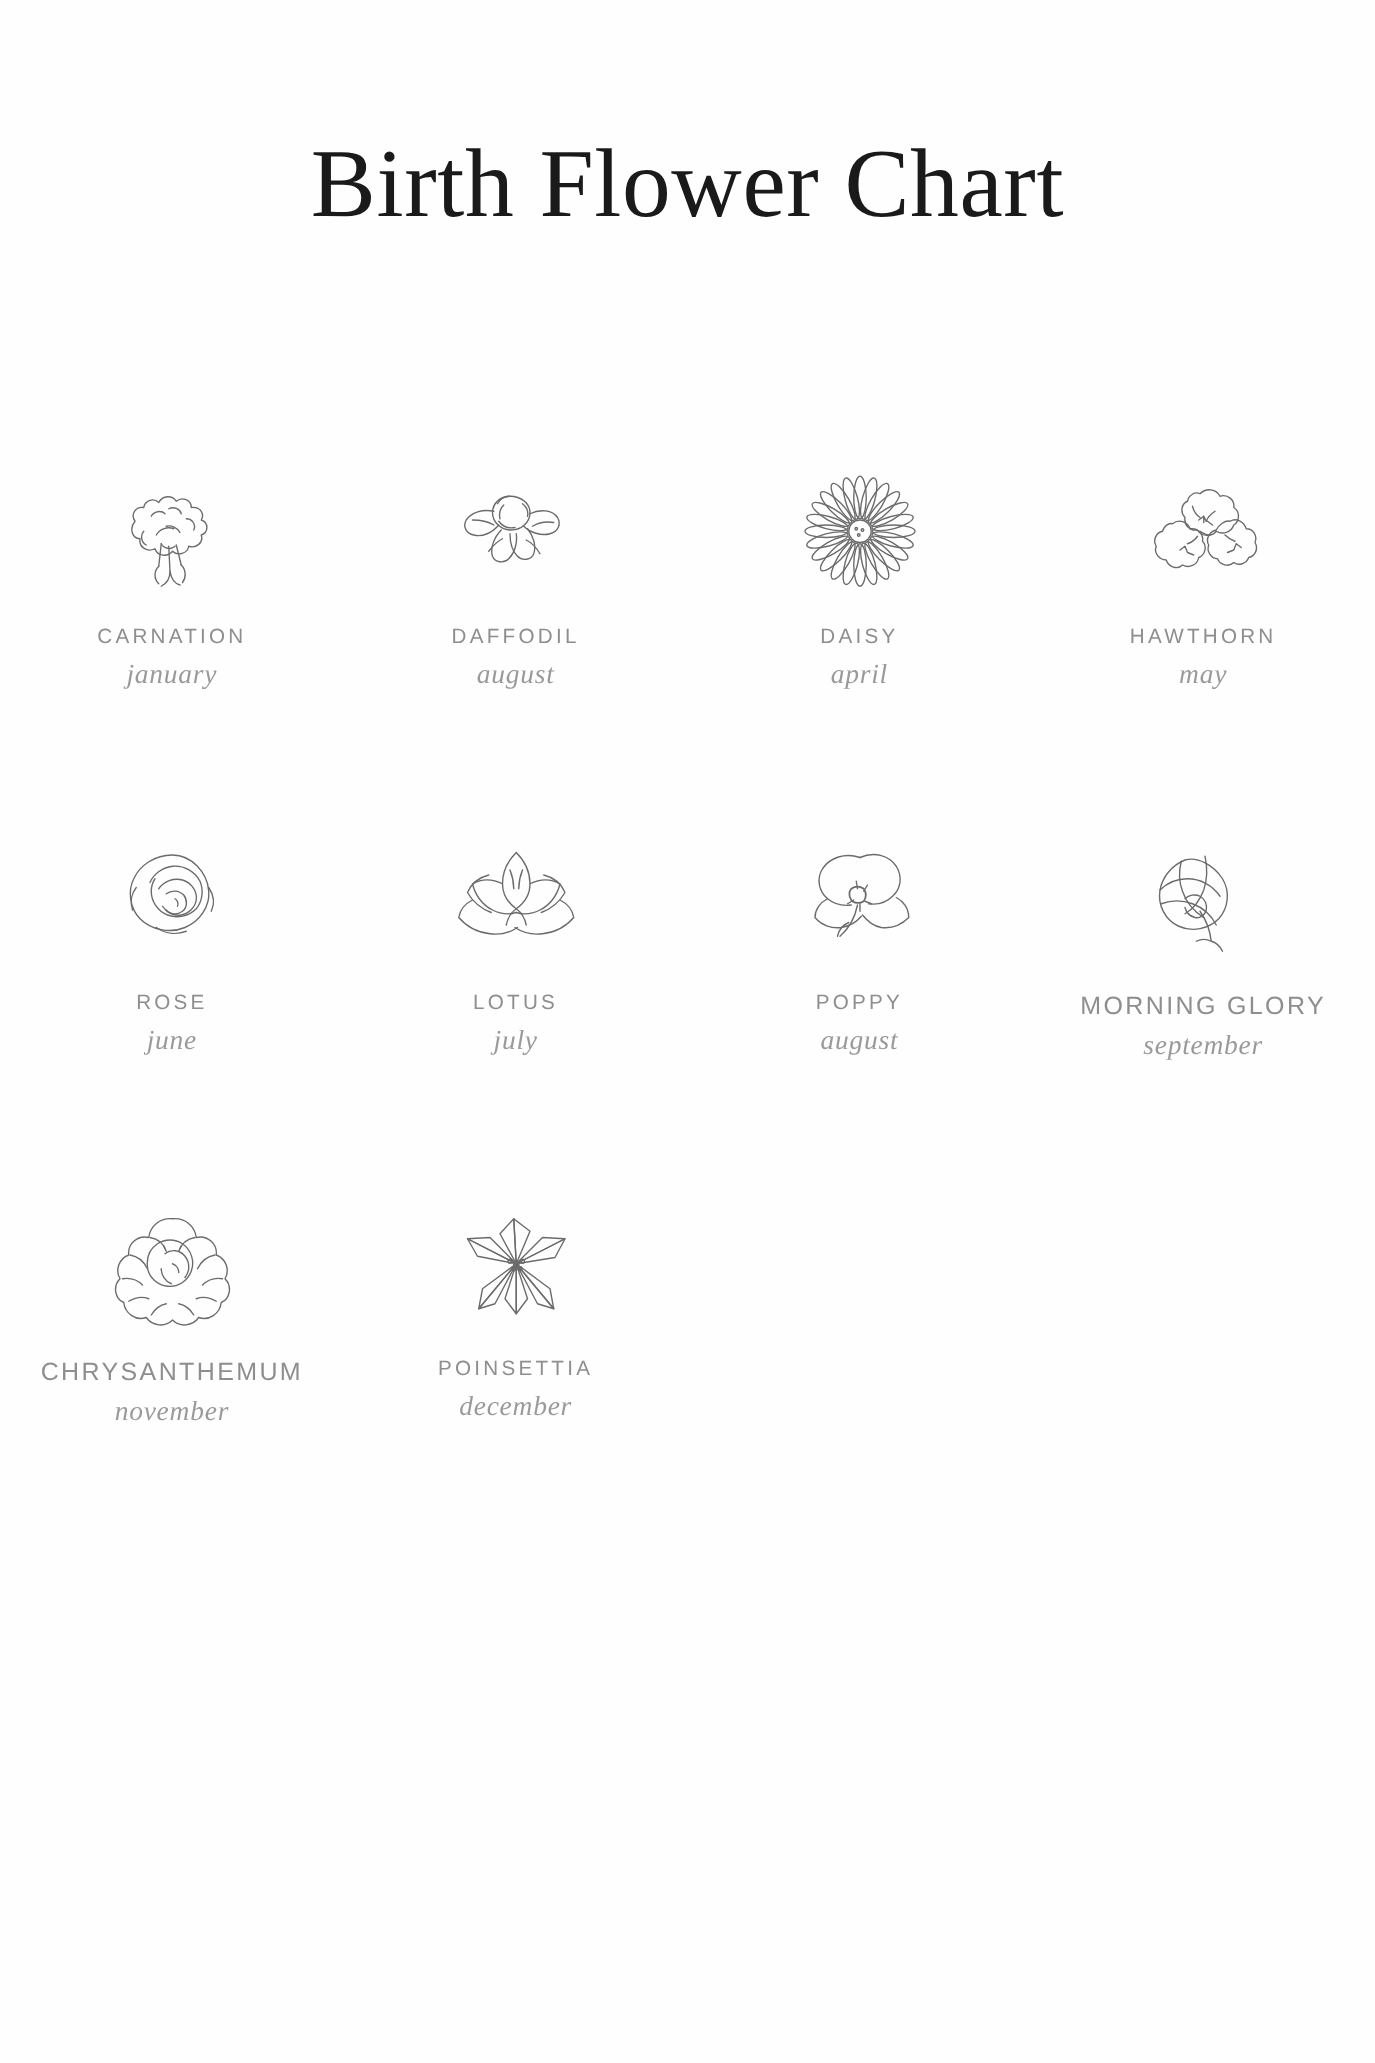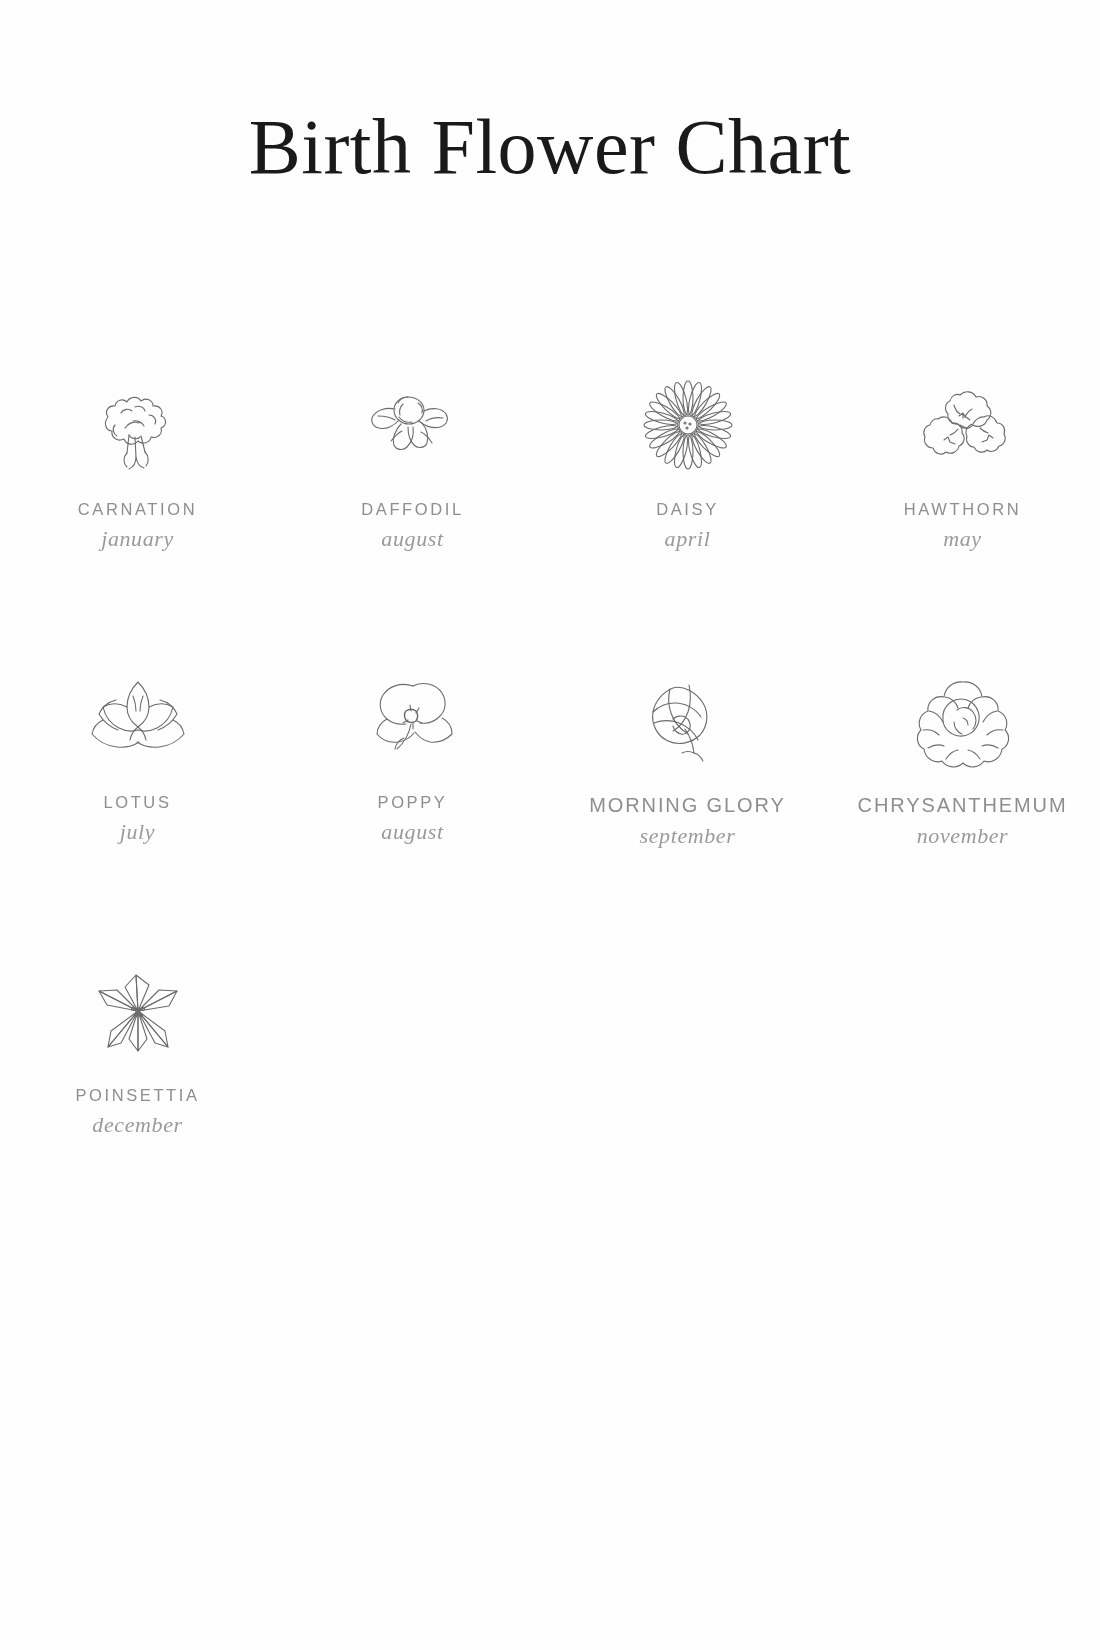--- a/index.html
+++ b/index.html
@@ -171,20 +171,34 @@
           <path d="M75 40l2 4M78 44l4 3M75 40l-4 3M75 40l0 5"></path>
           <path d="M60 64l2 5M62 69l5 2M60 64l-4 3"></path>
           <path d="M101 62l-2 5M99 67l-5 2M101 62l4 3"></path>
           <path d="M72 52c3 2 5 3 8 3"></path>
         </svg>
       </div>
       <div class="flower-name">HAWTHORN</div>
       <div class="flower-month">may</div>
     </div>
 
+    <div class="cell">
+      <div class="flower-art">
+        <svg width="150" height="110" viewBox="0 0 150 110" fill="none" stroke="#6b6b6b" stroke-width="1.1" stroke-linecap="round" stroke-linejoin="round">
+          <path d="M75 18c-14 0-26 8-31 19-5 10-3 24 5 32 9 9 24 12 36 7 12-5 20-17 19-29-1-15-14-29-29-29z"></path>
+          <path d="M57 40c3-7 10-12 18-13 9-1 18 4 22 12 3 7 2 16-3 22-6 6-15 8-23 5-8-3-13-11-13-19 0-4 1-7 3-10"></path>
+          <path d="M64 45c4-6 12-9 19-7 7 2 12 9 11 16-1 6-6 11-12 12-6 1-12-2-15-7"></path>
+          <path d="M70 49c4-3 10-3 14 1 3 4 3 10-1 13-4 3-10 3-13-1"></path>
+          <path d="M77 53c2 1 3 4 2 6"></path>
+          <path d="M46 44c-4 5-5 12-3 18M104 44c4 6 5 13 2 19M62 76c7 5 16 6 24 3"></path>
+        </svg>
+      </div>
+      <div class="flower-name">ROSE</div>
+      <div class="flower-month">june</div>
+    </div>
 
     <div class="cell">
       <div class="flower-art">
         <svg width="150" height="110" viewBox="0 0 150 110" fill="none" stroke="#6b6b6b" stroke-width="1.1" stroke-linecap="round" stroke-linejoin="round">
           <path d="M75 16c-7 7-11 16-11 25 0 8 4 15 11 20 7-5 11-12 11-20 0-9-4-18-11-25z"></path>
           <path d="M64 41c-8-4-17-4-24 0 2 9 8 17 16 21 6 3 13 4 19 2"></path>
           <path d="M86 41c8-4 17-4 24 0-2 9-8 17-16 21-6 3-13 4-19 2"></path>
           <path d="M53 34c-8 2-14 7-17 14 4 7 11 13 19 16"></path>
           <path d="M97 34c8 2 14 7 17 14-4 7-11 13-19 16"></path>
           <path d="M40 54c-6 3-10 8-11 14 6 7 15 12 25 13 8 1 16-1 22-5"></path>

